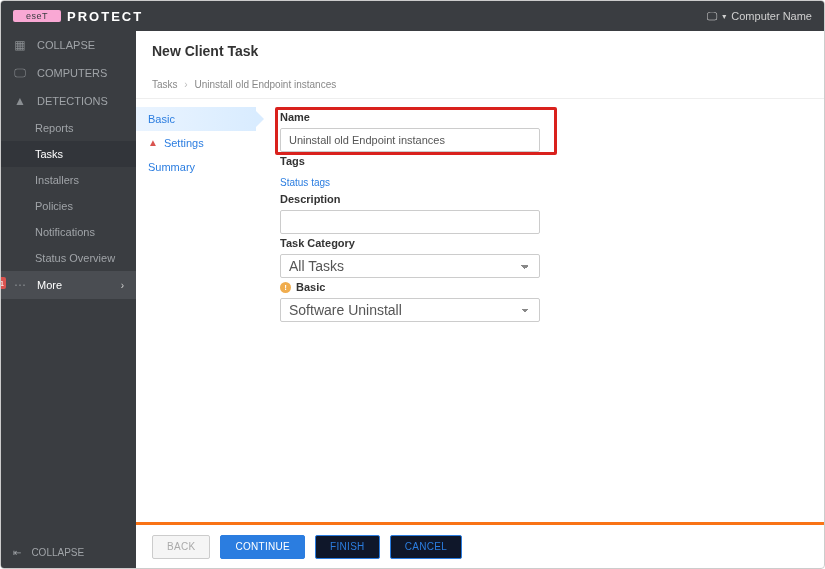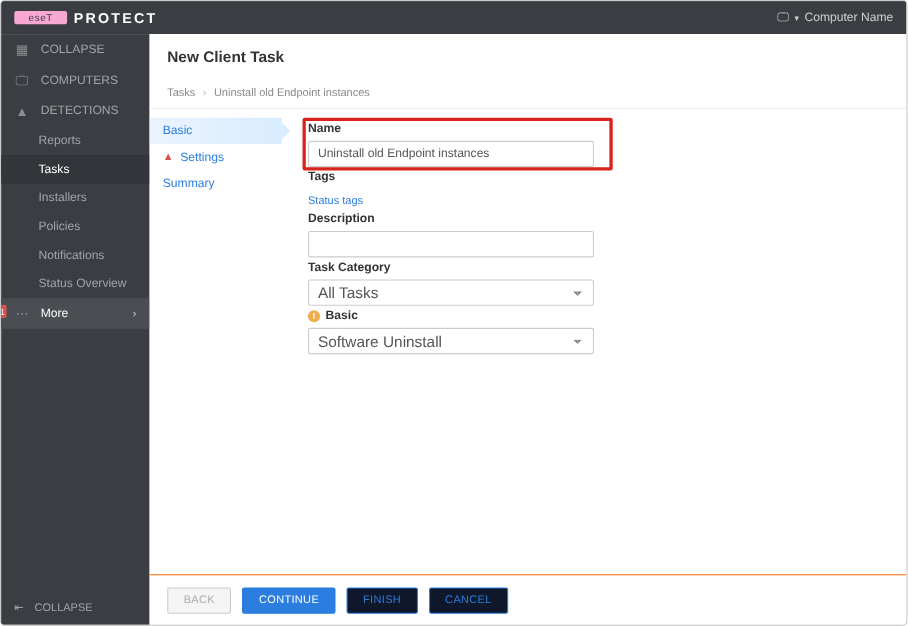--- a/index.html
+++ b/index.html
@@ -43,21 +43,21 @@
 .form-area{flex:1;padding:12px 20px 0 24px;overflow:auto;position:relative}
 .field-group{margin-bottom:3px;max-width:260px}
 .flabel{font-size:11px;font-weight:700;color:#333;margin-bottom:5px;display:flex;align-items:center;gap:5px}
 .flabel .warn-dot{width:11px;height:11px;border-radius:50%;background:#f0ad4e;color:#fff;font-size:8px;display:flex;align-items:center;justify-content:center;font-weight:700}
 .tinput{width:100%;height:24px;border:1px solid #ccc;border-radius:2px;padding:0 8px;font-size:11px;color:#555}
 .select{width:100%;height:24px;border:1px solid #ccc;border-radius:2px;padding:0 8px;font-size:14px;color:#555;background:#fff;appearance:none;background-image:linear-gradient(45deg,transparent 50%,#888 50%),linear-gradient(135deg,#888 50%,transparent 50%);background-position:calc(100% - 14px) 10px,calc(100% - 10px) 10px;background-size:4px 4px,4px 4px;background-repeat:no-repeat}
 .link{color:#2b7de0;font-size:10px;cursor:pointer}
 
 .highlight-box{position:absolute;border:3px solid #d9211d;border-radius:2px;top:8px;left:19px;width:282px;height:48px;pointer-events:none}
 
-.footer{height:46px;border-top:1px solid #f97316;display:flex;align-items:center;gap:10px;padding:0 16px;font-size:10px}
+.footer{height:46px;border-top:3px solid #f97316;display:flex;align-items:center;gap:10px;padding:0 16px;font-size:10px}
 .btn{height:24px;padding:0 14px;border:1px solid #2b7de0;background:#0f172a;color:#2b7de0;font-size:10px;cursor:pointer;border-radius:2px;letter-spacing:0.3px}
 .btn.primary{background:#2b7de0;color:#fff}
 .btn.disabled{border-color:#ccc;color:#aaa;cursor:not-allowed;background:#f5f5f5}
 .shadow{position:absolute;inset:0;pointer-events:none;box-shadow:0 3px 10px rgba(0,0,0,0.25);border-radius:4px}
 </style>
 </head>
 <body>
 
 <div class="topbar">
   <div class="brand">

